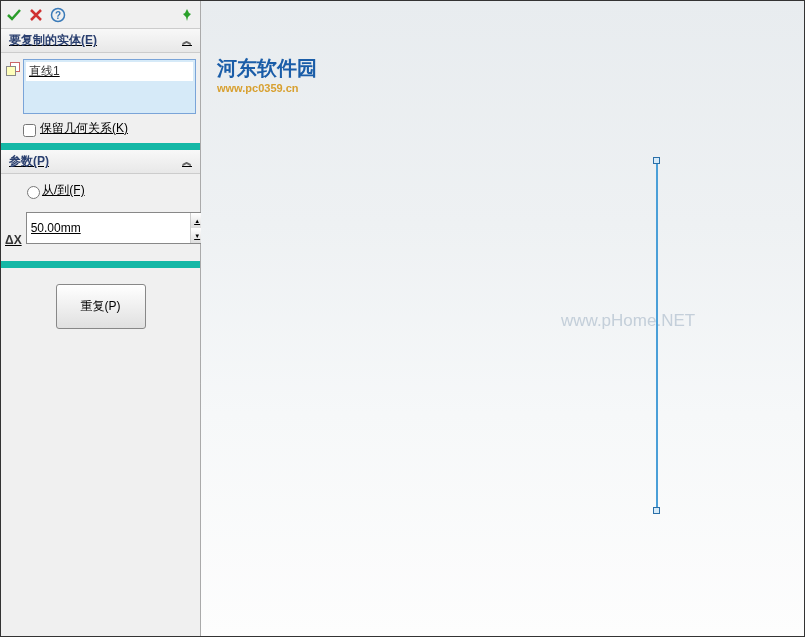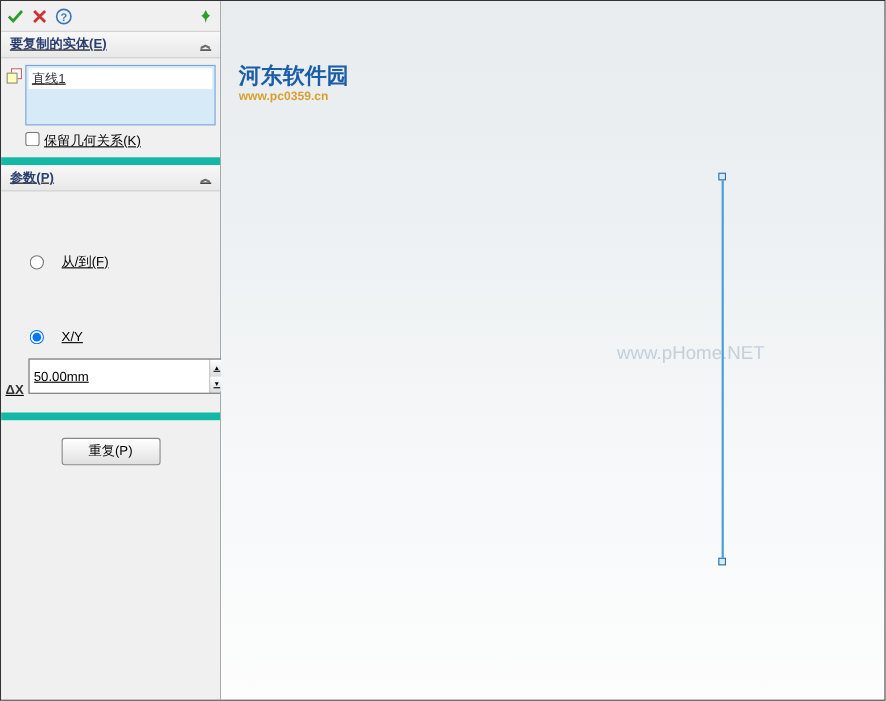--- a/index.html
+++ b/index.html
@@ -97,34 +97,33 @@
       top: 6px;
       left: 2px;
     }
     .entity-item {
       background: #fff;
       padding: 1px 3px;
       color: #333;
     }
     .checkbox-row {
       display: flex;
-      align-items: flex-start;
+      align-items: flex-end;
       gap: 4px;
       margin-left: 18px;
     }
     .checkbox-row input[type="checkbox"] {
       cursor: pointer;
     }
     .radio-row {
       display: flex;
-      align-items: center;
-      gap: 16px;
+      align-items: flex-end;
+      gap: 2px;
       margin-left: 22px;
       padding: 2px 0;
-      margin-top: 48px;
     }
     .radio-row input[type="radio"] {
       cursor: pointer;
     }
     .param-row {
       display: flex;
       align-items: center;
       gap: 4px;
       margin: 8px 0;
     }
@@ -160,21 +159,21 @@
       border: none;
       background: linear-gradient(#fff, #ddd);
       font-size: 6px;
       line-height: 1;
       cursor: pointer;
       padding: 0;
     }
     .repeat-btn {
       display: block;
       margin: 16px auto;
-      padding: 3px 24px;
+      padding: 13px 24px;
       background: linear-gradient(#fff, #e0e0e0);
       border: 1px solid #888;
       border-radius: 3px;
       cursor: pointer;
       font-size: 12px;
     }
     .divider-handle {
       position: absolute;
       right: -8px;
       top: 355px;
@@ -291,24 +290,20 @@
 
   <div class="section">
     <div class="section-header">
       <span>参数(P)</span>
       <span class="chevron">︽</span>
     </div>
     <div class="section-body">
       <label class="radio-row">
         <input type="radio" name="mode" style="">
         <span>从/到(F)</span>
-      </label>
-      <label class="radio-row">
-        <input type="radio" name="mode" checked="" style="">
-        <span>X/Y</span>
       </label>
 
       <div class="param-row">
         <span class="param-label">ΔX</span>
         <div class="spin-input">
           <input type="text" value="50.00mm" style="">
           <div class="spin-btns">
             <button>▲</button>
             <button>▼</button>
           </div>

